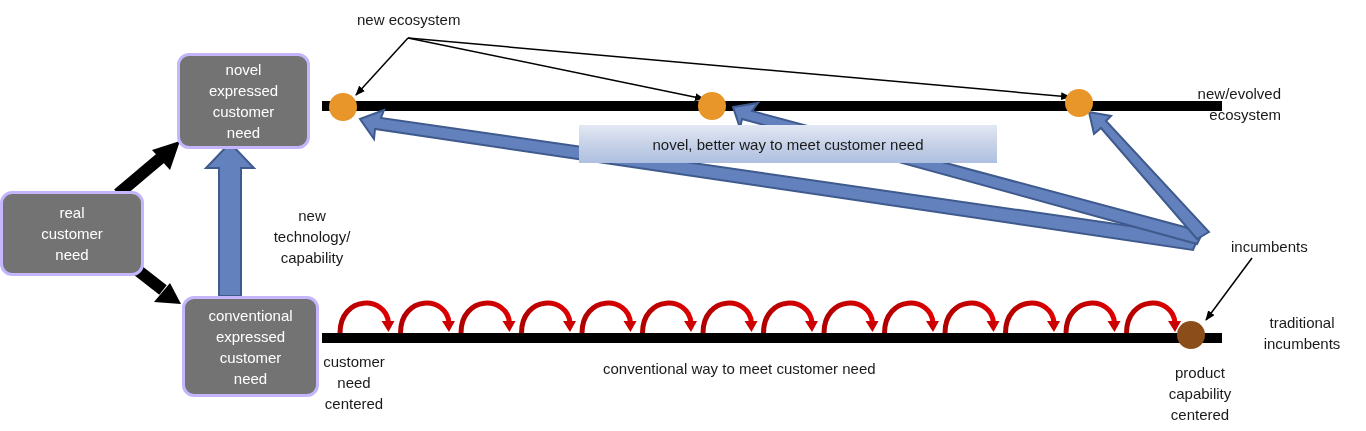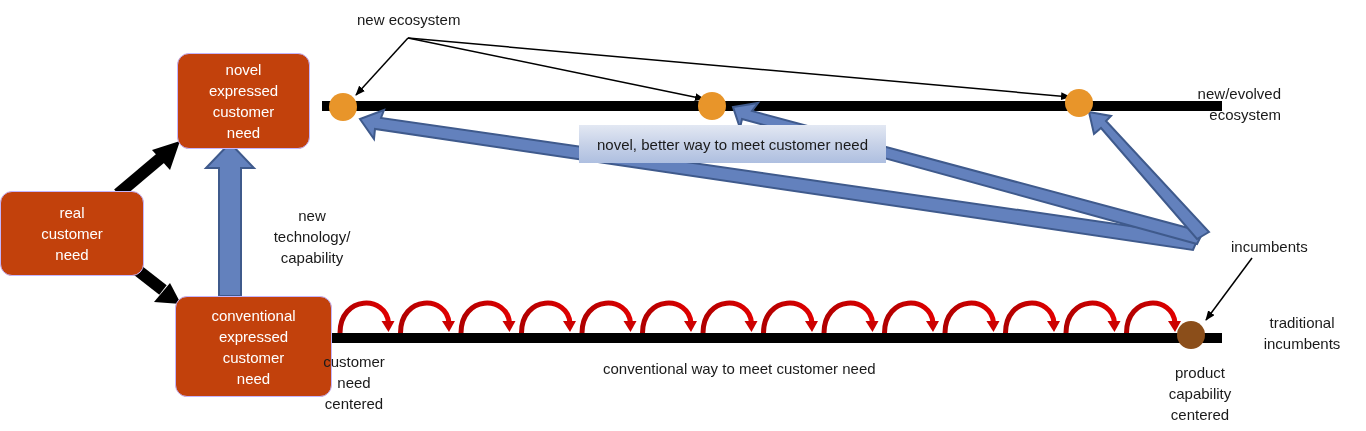--- a/index.html
+++ b/index.html
@@ -1,21 +1,21 @@
 <!DOCTYPE html>
 <html><head>
 <meta charset="utf-8">
 <style>
   html, body { margin:0; padding:0; background:#ffffff; }
   body { width:1366px; height:431px; position:relative; overflow:hidden; font-family:"Liberation Sans", sans-serif; }
   svg#diagram { position:absolute; left:0; top:0; }
-  .box { position:absolute; background:#c2410c; border:1px solid #c4b5fd; border-radius:12px; color:#ffffff;
+  .box { position:absolute; background:#737373; border:3px solid #c4b5fd; border-radius:12px; color:#ffffff;
          display:flex; align-items:center; justify-content:center; text-align:center; font-size:15px; line-height:21px; box-sizing:border-box; }
   .lbl { position:absolute; color:#1a1a1a; font-size:15px; line-height:21px; text-align:center; white-space:nowrap; }
-  .banner { position:absolute; left:579px; top:125px; width:307px; height:38px; color:#1a1a1a; font-size:15px;
+  .banner { position:absolute; left:579px; top:125px; width:418px; height:38px; color:#1a1a1a; font-size:15px;
             display:flex; align-items:center; justify-content:center;
             background:linear-gradient(to bottom, #e3e8f3 0%, #c7d2e8 50%, #aebfe0 100%); }
   .tl { white-space:pre-line; }
 </style>
 </head>
 <body>
 
 <svg id="diagram" width="1366" height="431" viewBox="0 0 1366 431">
   <defs>
     <marker id="ah" markerWidth="10" markerHeight="8" refX="9" refY="4" orient="auto" markerUnits="userSpaceOnUse">
@@ -118,21 +118,21 @@
   <circle cx="1191" cy="335" r="14" fill="#8b4e1a"></circle>
 </svg>
 
 <div class="box tl" style="left:0px;top:191px;width:144px;height:85px;">real
 customer
 need</div>
 <div class="box tl" style="left:177px;top:53px;width:133px;height:96px;">novel
 expressed
 customer
 need</div>
-<div class="box tl" style="left:175px;top:296px;width:157px;height:101px;">conventional
+<div class="box tl" style="left:182px;top:296px;width:137px;height:101px;">conventional
 expressed
 customer
 need</div>
 
 <div class="lbl" style="left:357px;top:9px;">new ecosystem</div>
 <div class="lbl tl" style="left:272px;top:205px;width:80px;">new
 technology/
 capability</div>
 <div class="lbl tl" style="left:1171px;top:83px;width:110px;text-align:right;">new/evolved
 ecosystem</div>

